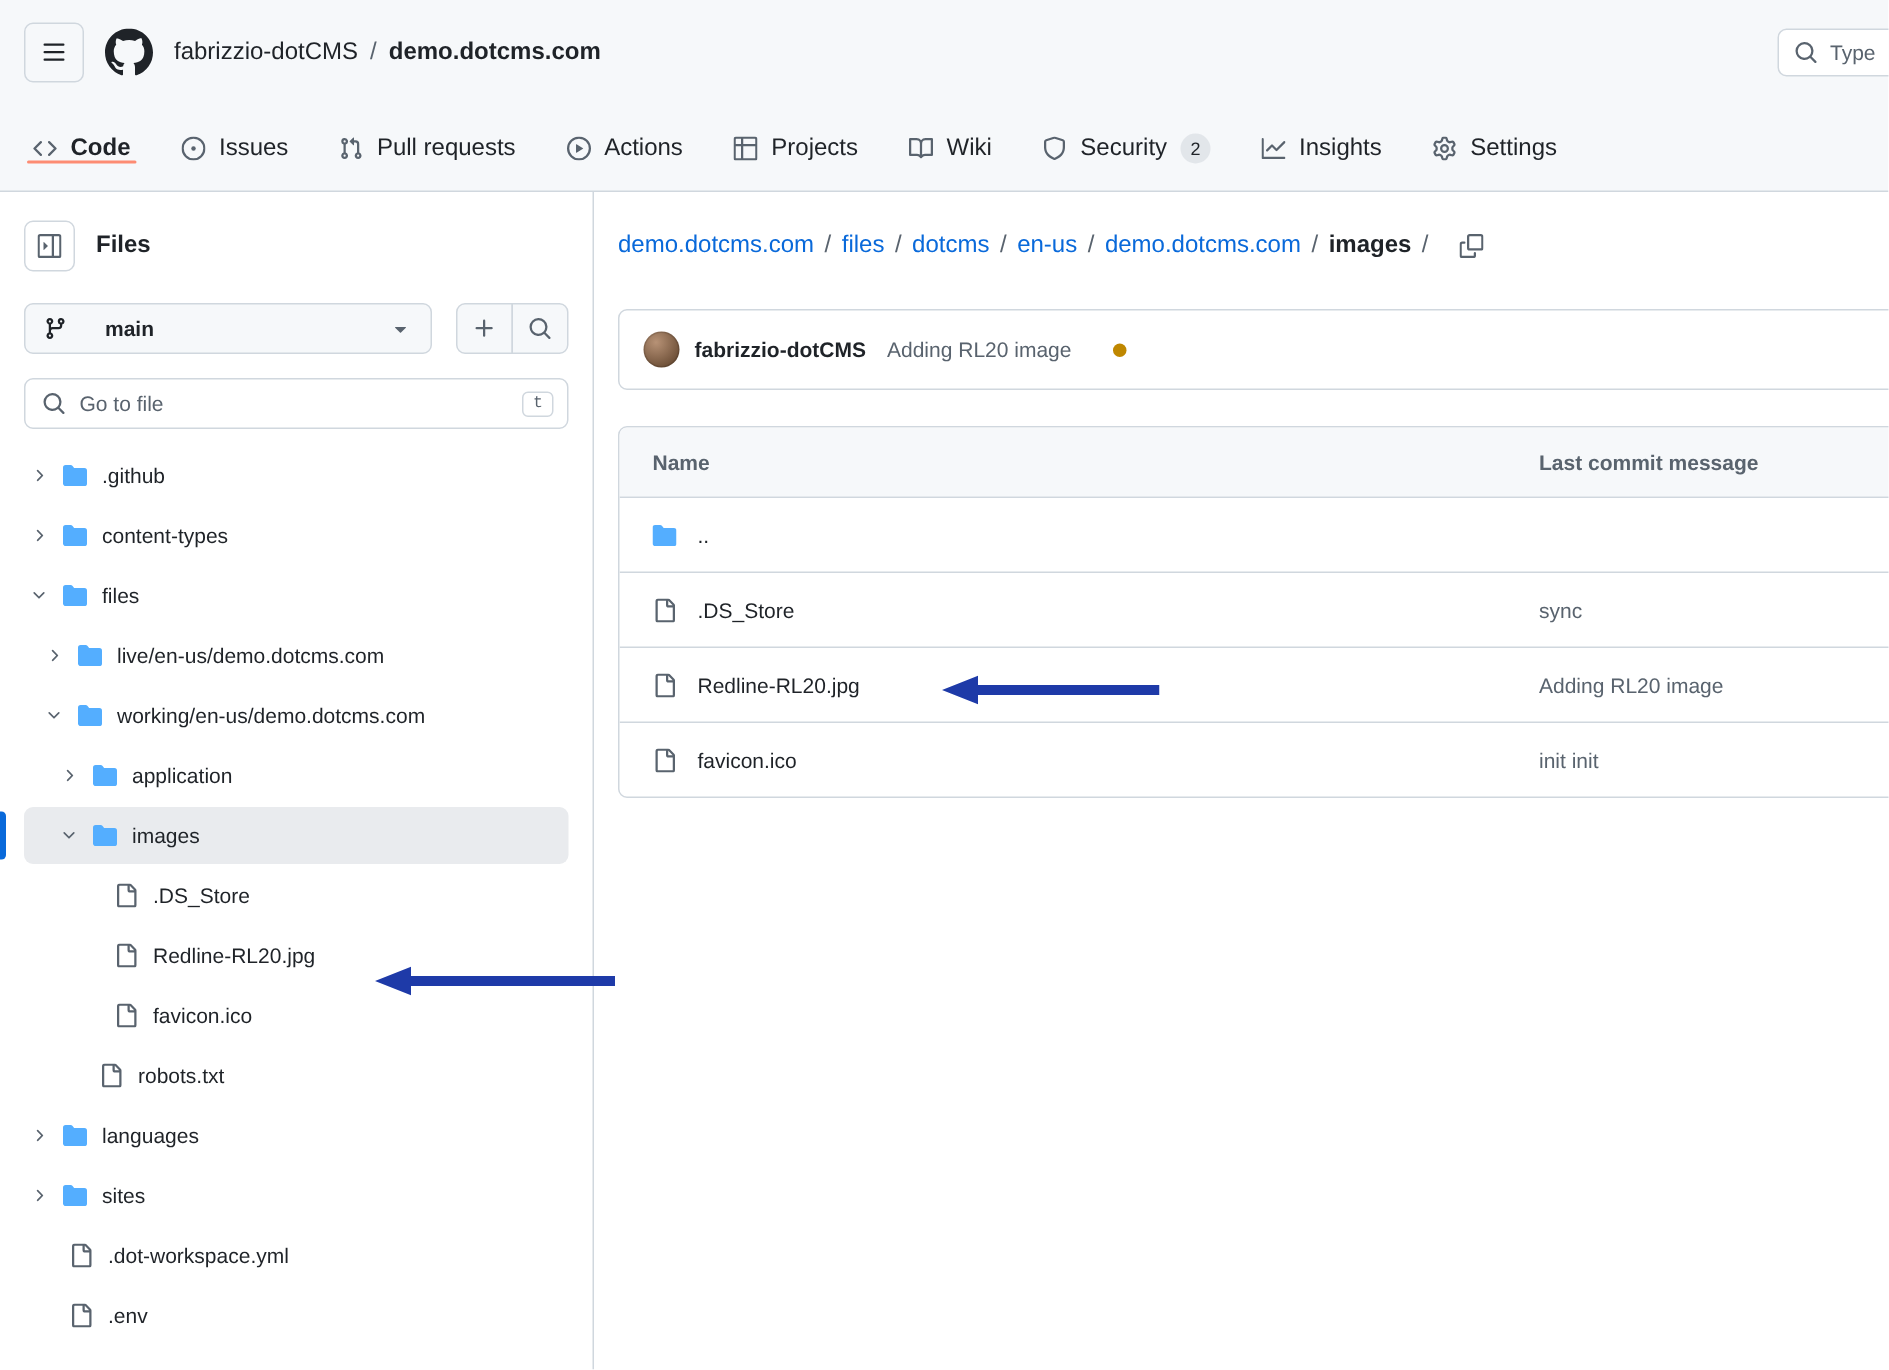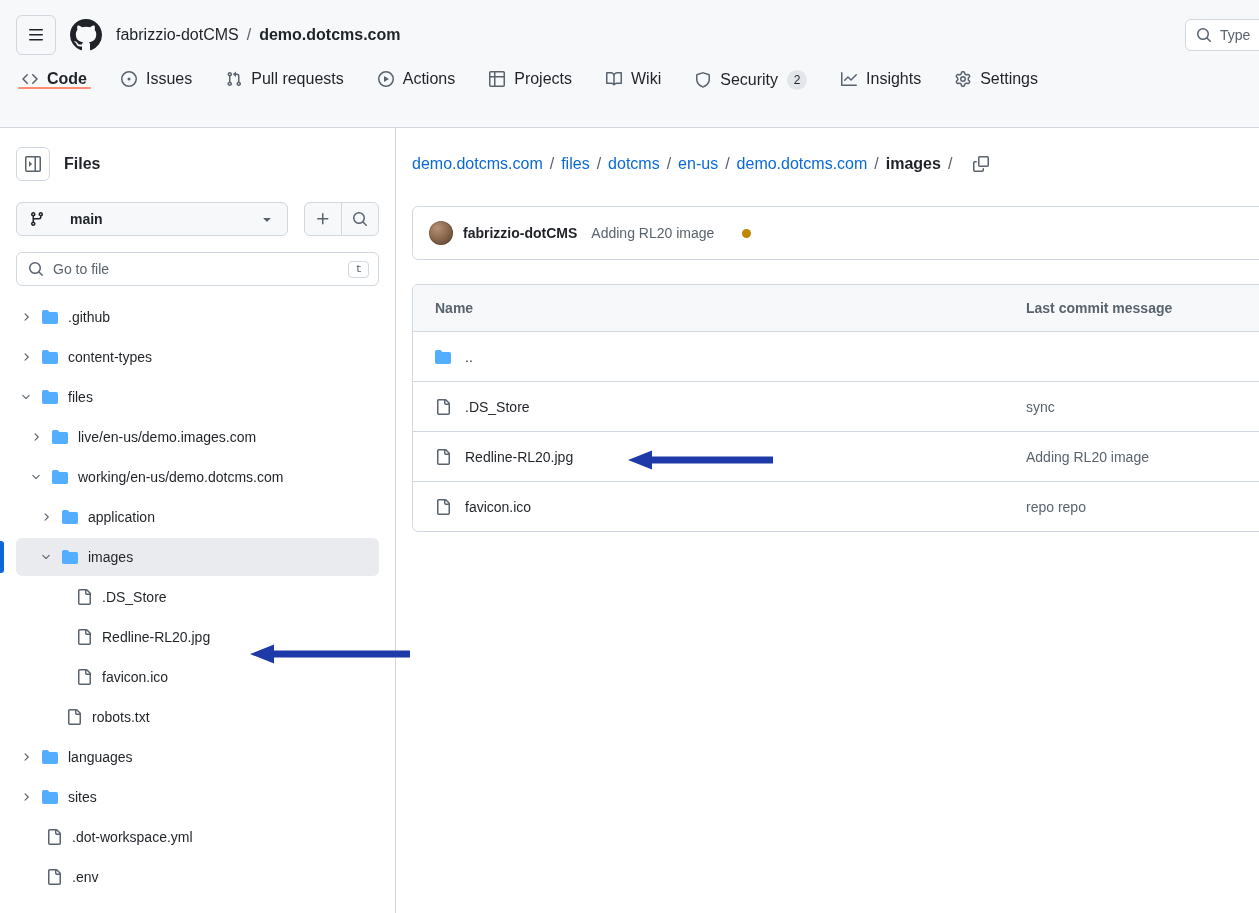--- a/index.html
+++ b/index.html
@@ -33,21 +33,21 @@
     position:absolute; left:1185px; top:19px; width:280px; height:32px;
     border:1px solid var(--border, #d0d7de); border-radius:6px; background:#fff;
     display:flex; align-items:center; gap:8px; padding:0 10px;
     color:var(--muted, #59636e); font-size:14px; cursor:text;
   }
 
   
   .repo-tabs {
     height:58px; background:var(--header-bg, #f6f8fa);
     border-bottom:1px solid var(--border, #d0d7de);
-    display:flex; align-items:flex-start; padding:0 8px; gap:6px;
+    display:flex; align-items:center; padding:0 8px; gap:6px;
   }
   .tab {
     display:flex; align-items:center; gap:9px; padding:0 14px;
     font-size:16px; color:var(--text, #1f2328); position:relative; cursor:pointer;
   }
   .tab svg { color:var(--muted, #59636e); }
   .tab.active { font-weight:600; }
   .tab.active::after {
     content:""; position:absolute; left:10px; right:10px; bottom:-1px; height:2px;
     border-radius:3px; background:var(--tab-underline, #fd8c73);
@@ -330,21 +330,21 @@
             </svg>
             <span class="tree-label">files</span>
           </div>
           <div class="tree-row" style="padding-left:14px">
             <svg class="oct chev" viewBox="0 0 16 16" width="12" height="12" fill="currentColor" aria-hidden="true">
               <path d="M6.22 3.22a.75.75 0 0 1 1.06 0l4.25 4.25a.75.75 0 0 1 0 1.06l-4.25 4.25a.751.751 0 0 1-1.042-.018.751.751 0 0 1-.018-1.042L9.94 8 6.22 4.28a.75.75 0 0 1 0-1.06Z"></path>
             </svg>
             <svg class="oct folder-ic" viewBox="0 0 16 16" width="16" height="16" fill="currentColor" aria-hidden="true">
               <path d="M1.75 1A1.75 1.75 0 0 0 0 2.75v10.5C0 14.216.784 15 1.75 15h12.5A1.75 1.75 0 0 0 16 13.25v-8.5A1.75 1.75 0 0 0 14.25 3H7.5a.25.25 0 0 1-.2-.1l-.9-1.2C6.07 1.26 5.55 1 5 1Z"></path>
             </svg>
-            <span class="tree-label">live/en-us/demo.images.com</span>
+            <span class="tree-label">live/en-us/demo.dotcms.com</span>
           </div>
           <div class="tree-row" style="padding-left:14px">
             <svg class="oct chev" viewBox="0 0 16 16" width="12" height="12" fill="currentColor" aria-hidden="true">
               <path d="M12.78 5.22a.749.749 0 0 1 0 1.06l-4.25 4.25a.749.749 0 0 1-1.06 0L3.22 6.28a.749.749 0 1 1 1.06-1.06L8 8.94l3.72-3.72a.749.749 0 0 1 1.06 0Z"></path>
             </svg>
             <svg class="oct folder-ic" viewBox="0 0 16 16" width="16" height="16" fill="currentColor" aria-hidden="true">
               <path d="M1.75 1A1.75 1.75 0 0 0 0 2.75v10.5C0 14.216.784 15 1.75 15h12.5A1.75 1.75 0 0 0 16 13.25v-8.5A1.75 1.75 0 0 0 14.25 3H7.5a.25.25 0 0 1-.2-.1l-.9-1.2C6.07 1.26 5.55 1 5 1Z"></path>
             </svg>
             <span class="tree-label">working/en-us/demo.dotcms.com</span>
           </div>
@@ -485,21 +485,21 @@
               </span>
               <span class="msg-cell"><a>Adding RL20 image</a></span>
             </div>
             <div class="t-row">
               <span class="name-cell">
                 <svg class="oct file-ic" viewBox="0 0 16 16" width="16" height="16" fill="currentColor" aria-hidden="true">
                   <path d="M2 1.75C2 .784 2.784 0 3.75 0h6.586c.464 0 .909.184 1.237.513l2.914 2.914c.329.328.513.773.513 1.237v9.586A1.75 1.75 0 0 1 13.25 16h-9.5A1.75 1.75 0 0 1 2 14.25Zm1.75-.25a.25.25 0 0 0-.25.25v12.5c0 .138.112.25.25.25h9.5a.25.25 0 0 0 .25-.25V6h-2.75A1.75 1.75 0 0 1 9 4.25V1.5Zm6.75.062V4.25c0 .138.112.25.25.25h2.688l-.011-.013-2.914-2.914-.013-.011Z"></path>
                 </svg>
                 <a>favicon.ico</a>
               </span>
-              <span class="msg-cell"><a>repo repo</a></span>
+              <span class="msg-cell"><a>init init</a></span>
             </div>
           </div>
       </div>
     </main>
   </div>
 
   <div id="annotations">
       <svg class="annotation-arrow" style="left:628px;top:448px" width="145" height="24" viewBox="0 0 145 24">
         <path fill="#1e3aa8" d="M0 12 L24 2.5 L24 8.6 L145 8.6 L145 15.4 L24 15.4 L24 21.5 Z"></path>
       </svg>

